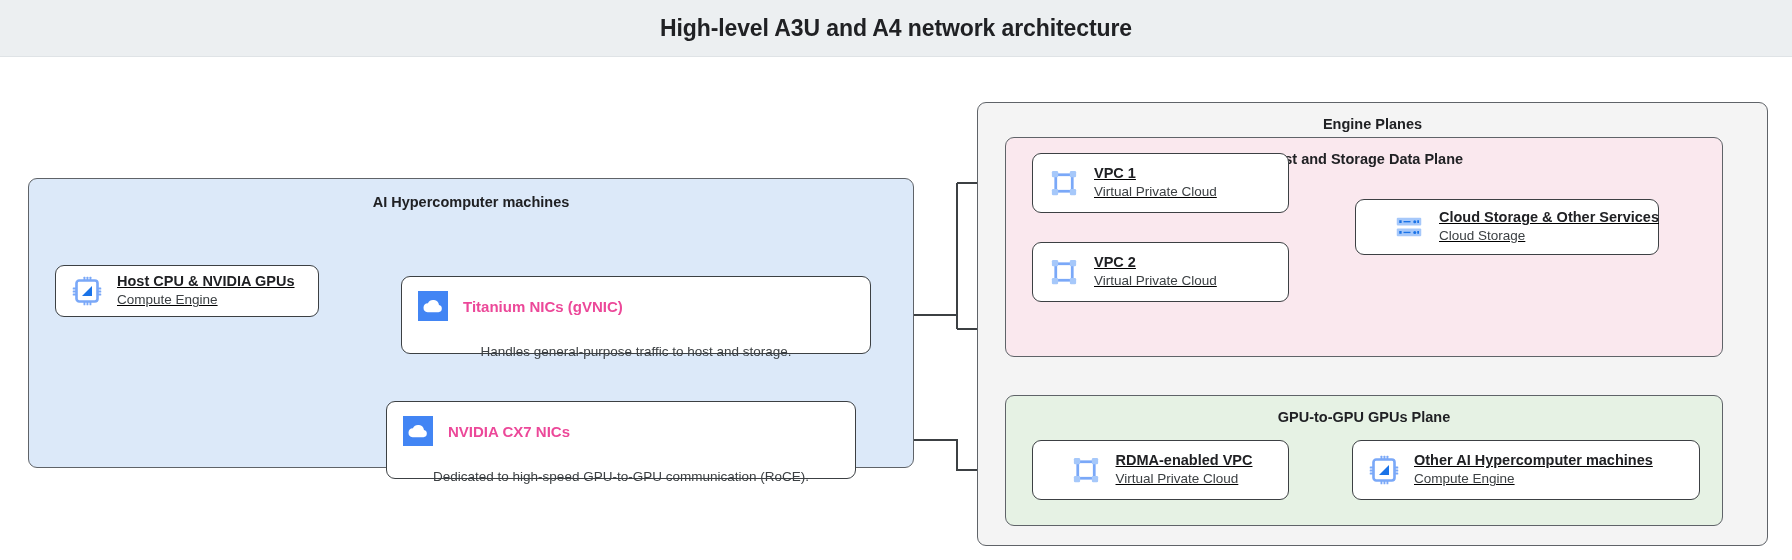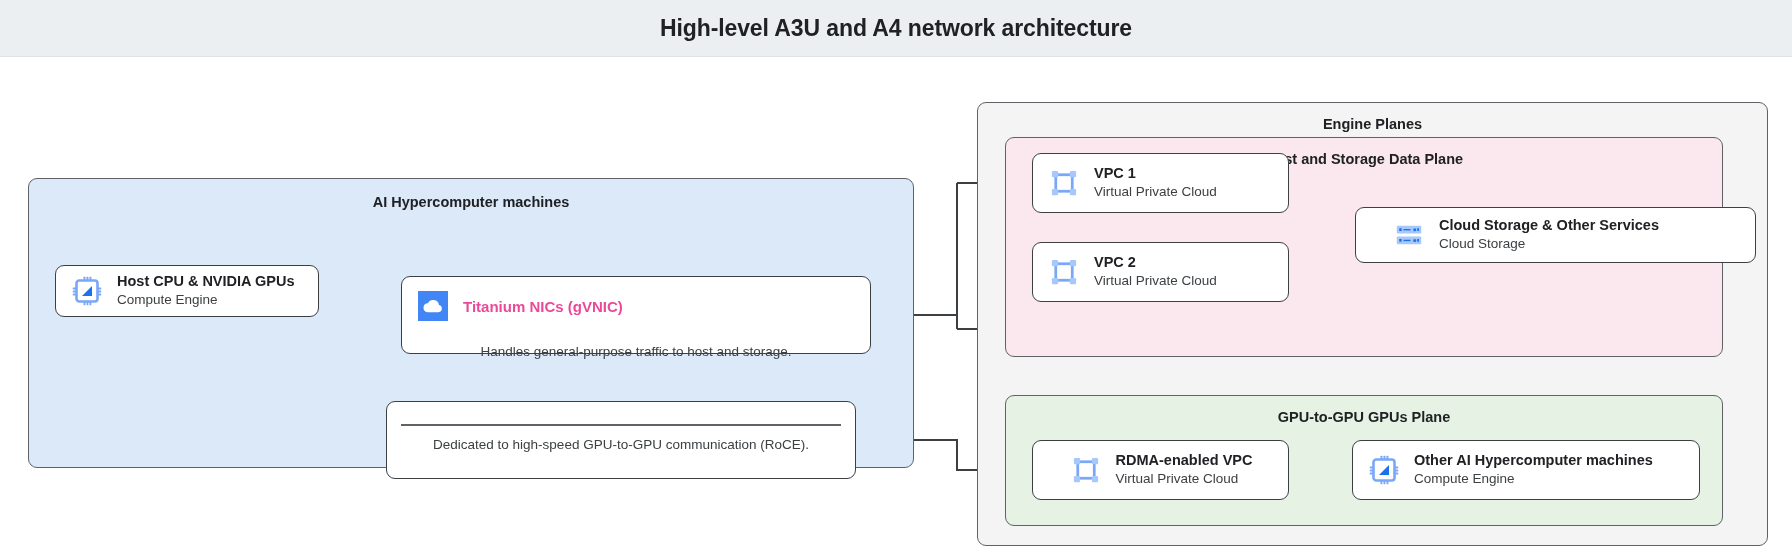--- a/index.html
+++ b/index.html
@@ -110,20 +110,21 @@
   .node {
     position: absolute;
     background: #ffffff;
     border: 1.6px solid #3c4043;
     border-radius: 9px;
     box-sizing: border-box;
     display: flex;
     align-items: center;
     z-index: 3;
     padding: 0 14px;
+    text-decoration: underline;
   }
   .node .icon-wrap {
     flex: 0 0 auto;
     width: 34px;
     height: 34px;
     display: flex;
     align-items: center;
     justify-content: center;
     margin-right: 13px;
   }
@@ -144,21 +145,21 @@
     font-size: 13.5px;
     font-weight: normal;
     color: #3c4043;
     line-height: 1.35;
     white-space: nowrap;
   }
 
   #node-host-cpu   { left: 55px;  top: 208px; width: 264px; height: 52px; align-items: center; }
   #node-vpc1       { left: 1032px; top: 96px;  width: 257px; height: 60px; }
   #node-vpc2       { left: 1032px; top: 185px; width: 257px; height: 60px; }
-  #node-storage    { left: 1355px; top: 150px; width: 401px; height: 56px; padding-left: 36px; }
+  #node-storage    { left: 1355px; top: 142px; width: 304px; height: 56px; padding-left: 36px; }
   #node-rdma-vpc   { left: 1032px; top: 383px; width: 257px; height: 60px; justify-content: center; }
   #node-other-mach { left: 1352px; top: 383px; width: 348px; height: 60px; }
 
   
   .nic-card {
     position: absolute;
     background: #ffffff;
     border: 1.6px solid #3c4043;
     border-radius: 9px;
     box-sizing: border-box;
@@ -292,20 +293,29 @@
             <path d="M10.6 22.2 a4.5 4.5 0 0 1 0.3 -8.98 a5.9 5.9 0 0 1 11.1 1.7 a3.7 3.7 0 0 1 -0.5 7.28 Z" fill="#ffffff"></path>
           </svg>
         </span>
         <span class="nic-title">Titanium NICs (gVNIC)</span>
       </div>
       <div class="nic-divider"></div>
       <div class="nic-desc">Handles general-purpose traffic to host and storage.</div>
     </div>
 
     <div class="nic-card" id="card-cx7">
+      <div class="nic-head">
+        <span class="icon-wrap">
+          <svg width="32" height="32" viewBox="0 0 32 32" aria-hidden="true">
+            <rect x="1" y="1" width="30" height="30" fill="#4285f4"></rect>
+            <path d="M10.6 22.2 a4.5 4.5 0 0 1 0.3 -8.98 a5.9 5.9 0 0 1 11.1 1.7 a3.7 3.7 0 0 1 -0.5 7.28 Z" fill="#ffffff"></path>
+          </svg>
+        </span>
+        <span class="nic-title">NVIDIA CX7 NICs</span>
+      </div>
       <div class="nic-divider"></div>
       <div class="nic-desc">Dedicated to high-speed GPU-to-GPU communication (RoCE).</div>
     </div>
 
     <div class="node" id="node-vpc1">
       <span class="icon-wrap">
         <svg width="30" height="30" viewBox="0 0 24 24" aria-hidden="true">
           <rect x="5.4" y="5.4" width="13.2" height="13.2" fill="none" stroke="#7aa8f8" stroke-width="2.2"></rect>
           <rect x="2.3" y="2.3" width="5" height="5" rx="1" fill="#a6c8fa"></rect>
           <rect x="16.7" y="2.3" width="5" height="5" rx="1" fill="#a6c8fa"></rect>

